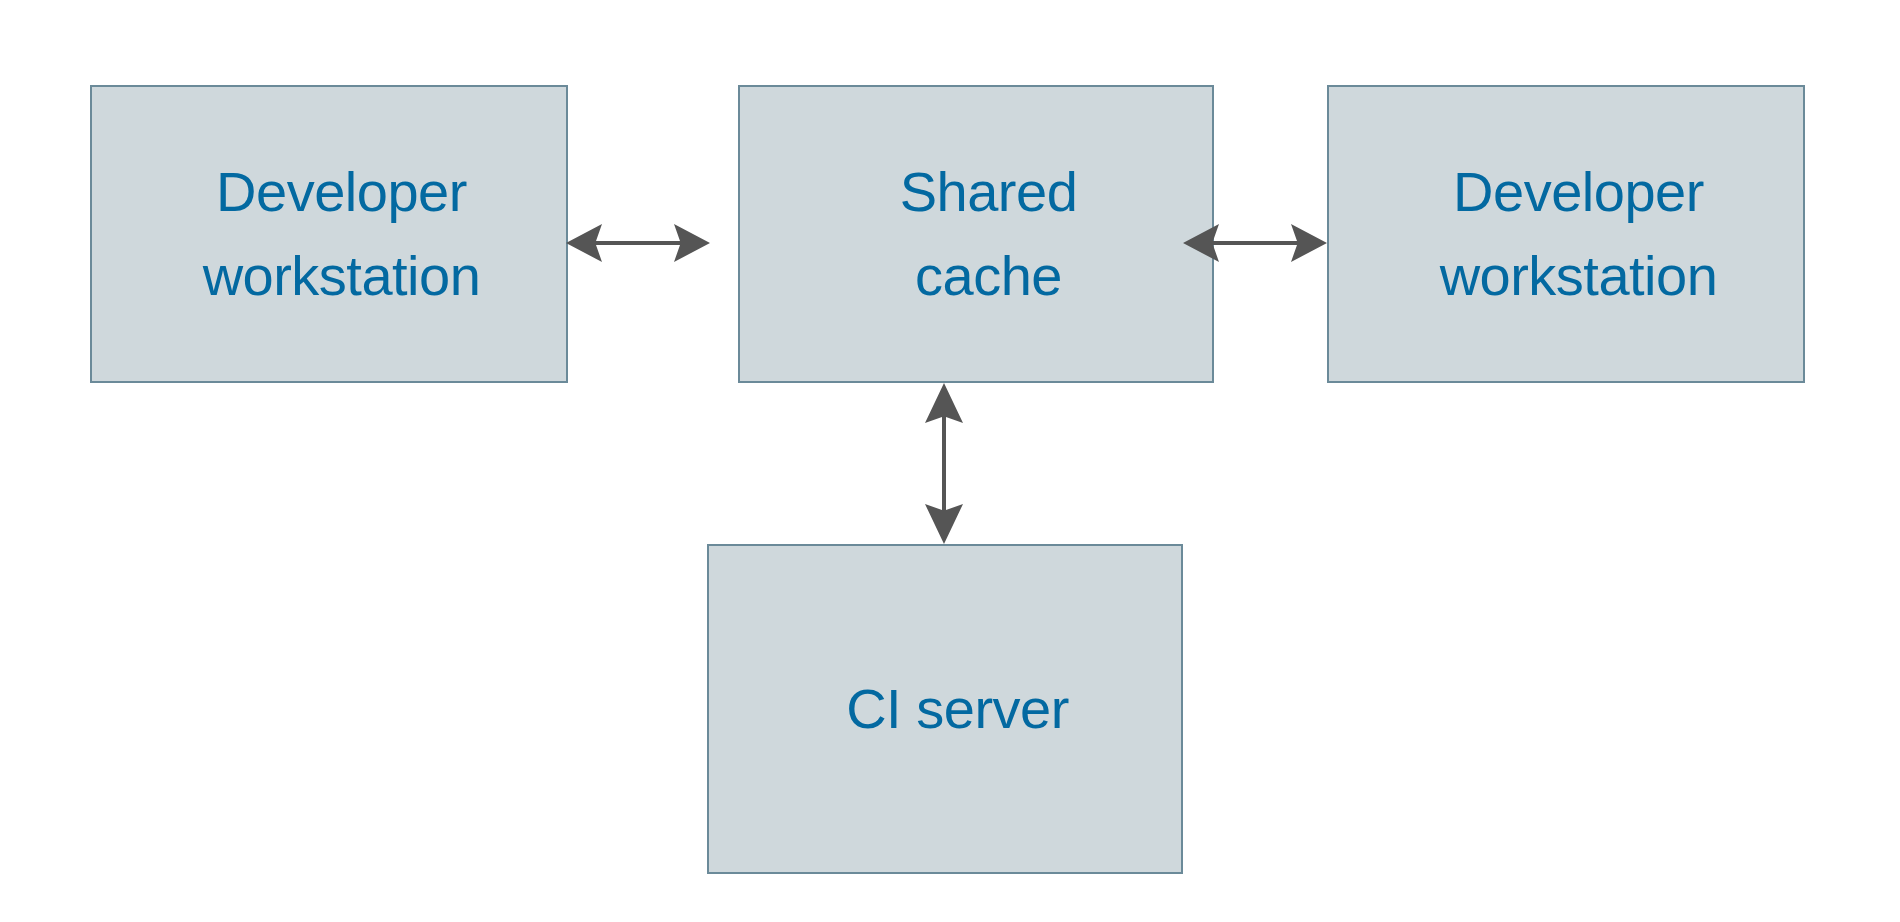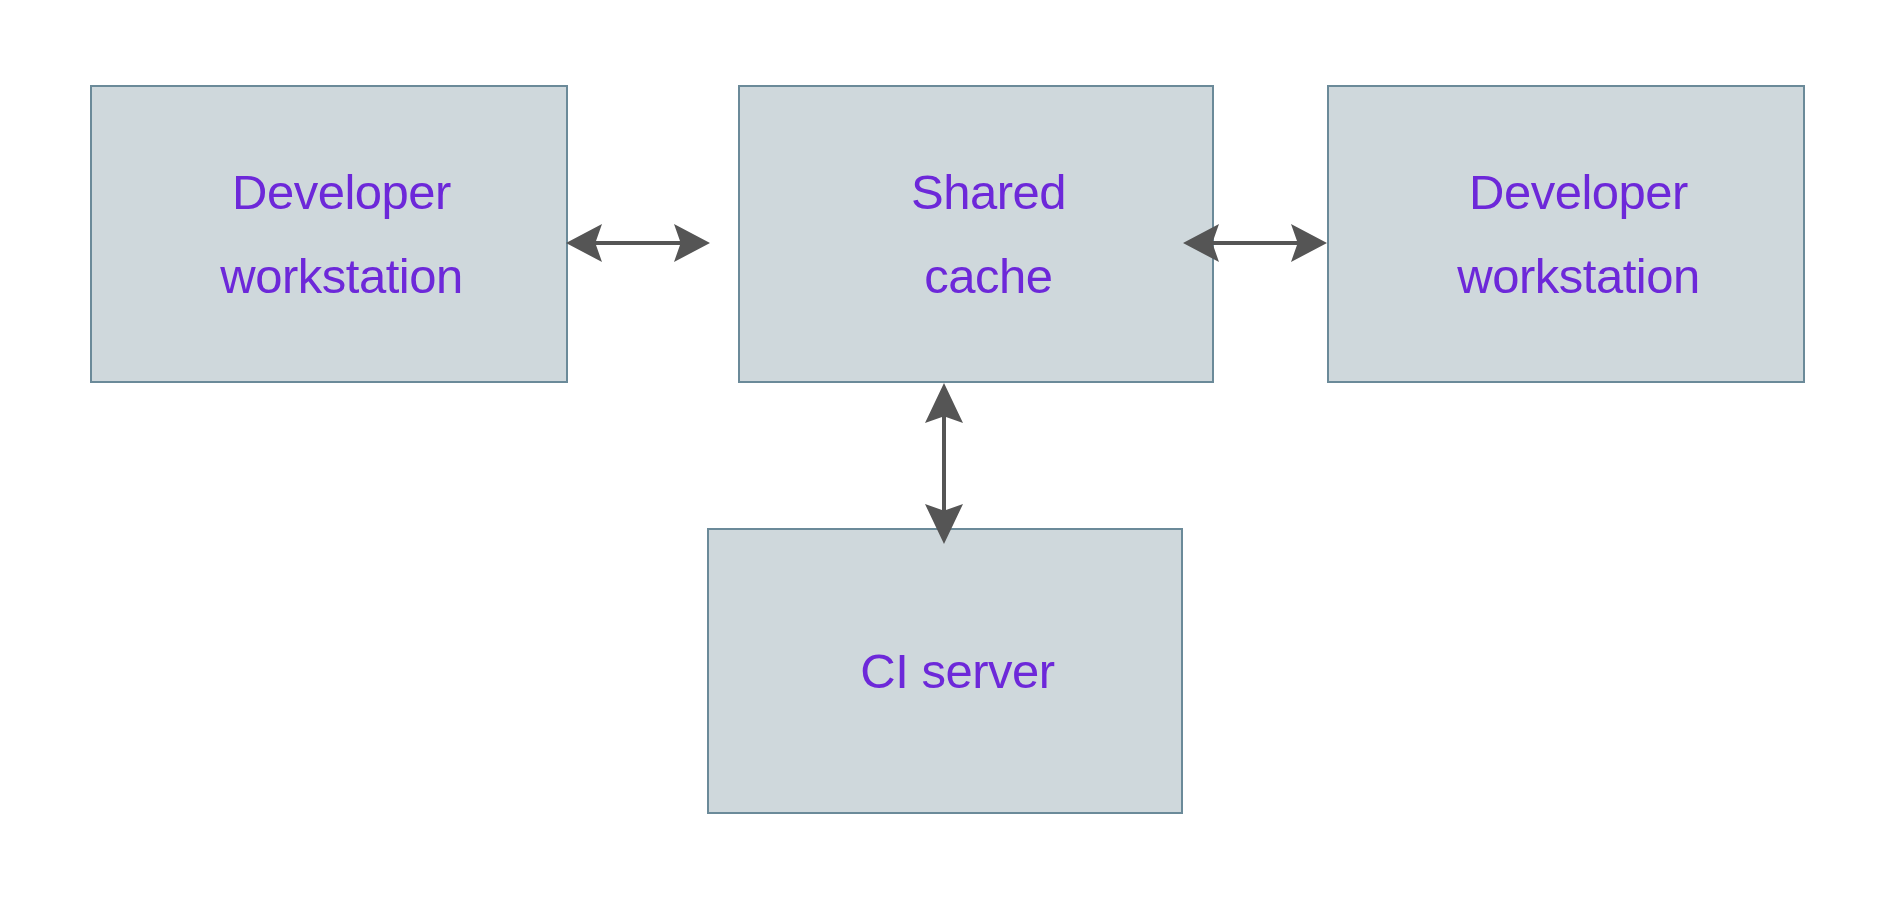--- a/index.html
+++ b/index.html
@@ -23,24 +23,24 @@
     box-sizing: border-box;
     background: #cfd8dc;
     border: 2px solid #6b8a99;
     display: flex;
     align-items: center;
     justify-content: center;
     text-align: center;
   }
   .node-label {
     font-family: "Liberation Sans", "DejaVu Sans", sans-serif;
-    font-size: 49px;
+    font-size: 56px;
     line-height: 84px;
     font-weight: 400;
-    color: #6d28d9;
+    color: #0369a1;
     letter-spacing: -0.5px;
     white-space: pre-line;
     padding: 0 6px;
     margin-left: 25px;
   }
   .edge {
     position: absolute;
     pointer-events: none;
   }
   .edge svg {
@@ -61,21 +61,21 @@
   <div class="node" style="left:738px; top:85px; width:476px; height:298px;">
     <span class="node-label">Shared
 cache</span>
   </div>
 
   <div class="node" style="left:1327px; top:85px; width:478px; height:298px;">
     <span class="node-label">Developer
 workstation</span>
   </div>
 
-  <div class="node" style="left:707px; top:528px; width:476px; height:286px;">
+  <div class="node" style="left:707px; top:544px; width:476px; height:330px;">
     <span class="node-label">CI server</span>
   </div>
 
   <div class="edge" style="left:566px; top:212px; width:144px; height:62px;">
     <svg width="144" height="62" viewBox="0 0 144 62" aria-hidden="true">
       <g fill="#555555">
         <polygon points="0,31 36,12 30,29 114,29 108,12 144,31 108,50 114,33 30,33 36,50"></polygon>
       </g>
     </svg>
   </div>

